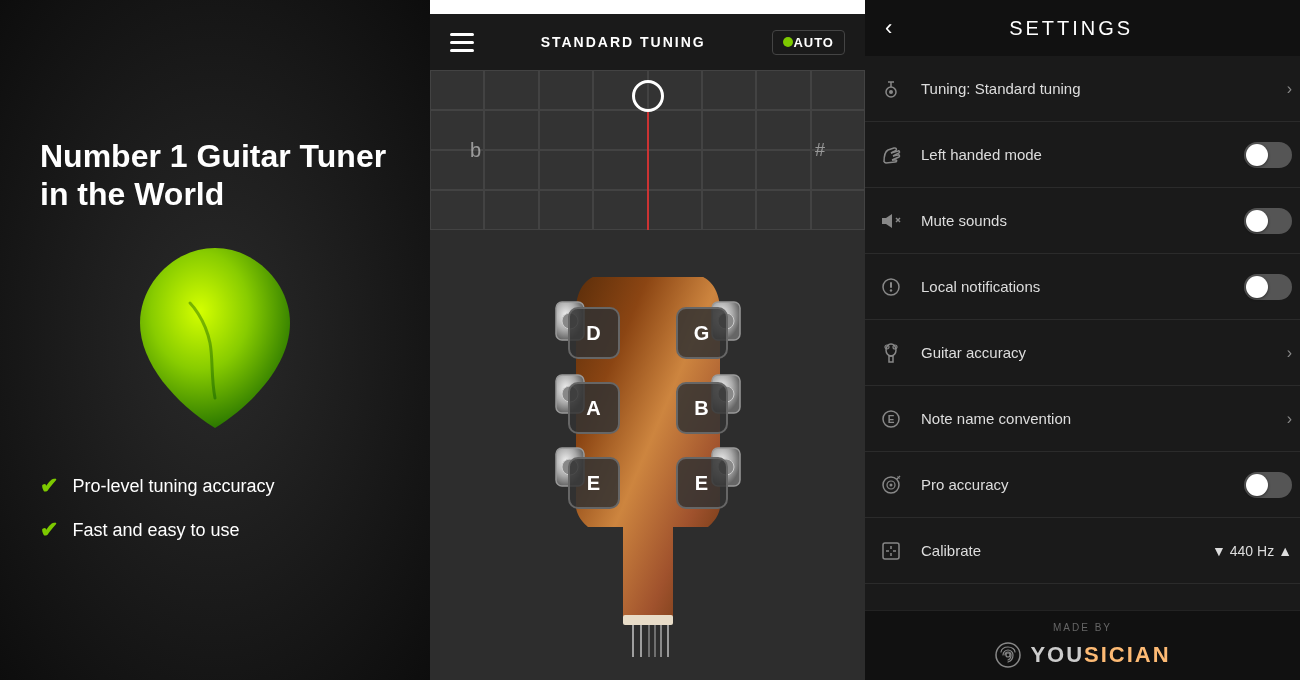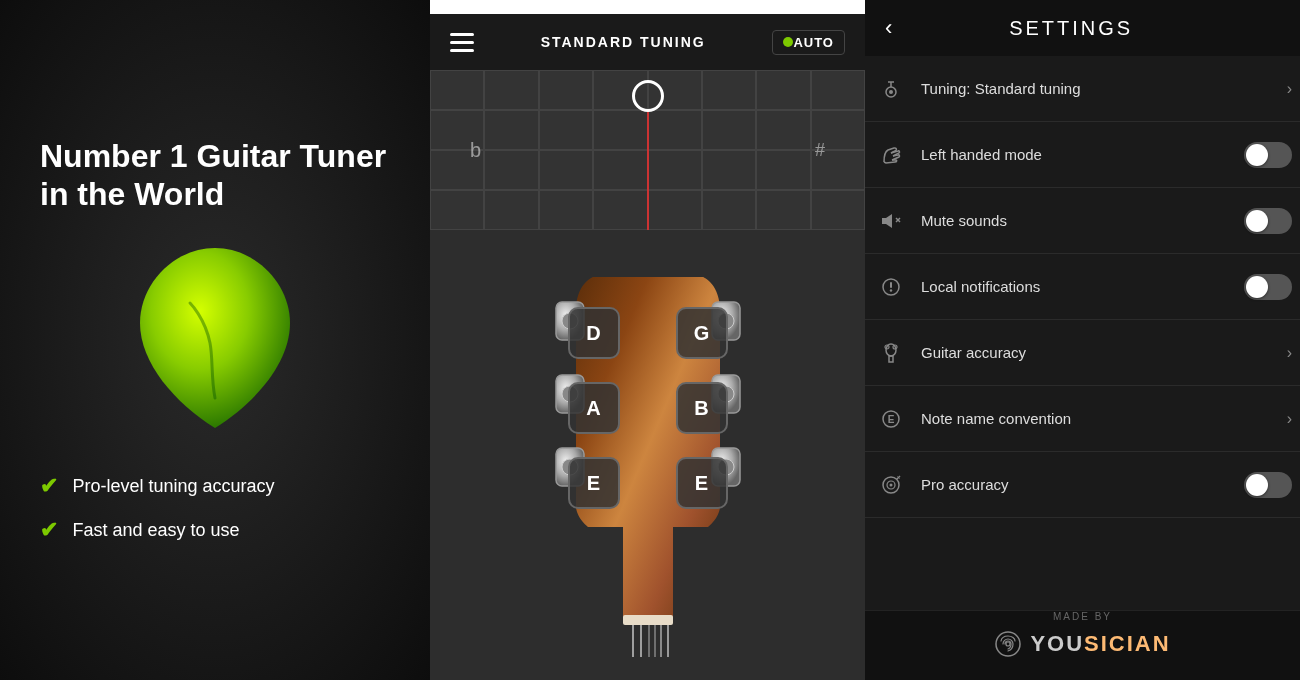--- a/index.html
+++ b/index.html
@@ -308,20 +308,21 @@
       font-size: 14px;
     }
 
     
     .yousician-footer {
       height: 70px;
       background: #111;
       display: flex;
       flex-direction: column;
       align-items: center;
+      justify-content: center;
       gap: 8px;
       border-top: 1px solid rgba(255,255,255,0.08);
       flex-shrink: 0;
     }
     .made-by {
       color: #666;
       font-size: 10px;
       letter-spacing: 2px;
     }
     .yousician-brand {
@@ -605,20 +606,37 @@
           <line x1="17" y1="5" x2="20" y2="2" stroke="#888" stroke-width="1.5"></line>
           <line x1="17" y1="2" x2="20" y2="5" stroke="#888" stroke-width="1" opacity="0.5"></line>
         </svg>
       </div>
       <span class="setting-label">Pro accuracy</span>
       <div class="toggle">
         <div class="toggle-knob"></div>
       </div>
     </div>
 
+    <div class="settings-item">
+      <div class="setting-icon">
+        <svg width="22" height="22" viewBox="0 0 22 22" fill="none">
+          <rect x="3" y="3" width="16" height="16" stroke="#888" stroke-width="1.5" rx="2" fill="none"></rect>
+          <line x1="11" y1="6" x2="11" y2="9" stroke="#888" stroke-width="1.5"></line>
+          <line x1="11" y1="13" x2="11" y2="16" stroke="#888" stroke-width="1.5"></line>
+          <line x1="6" y1="11" x2="9" y2="11" stroke="#888" stroke-width="1.5"></line>
+          <line x1="13" y1="11" x2="16" y2="11" stroke="#888" stroke-width="1.5"></line>
+        </svg>
+      </div>
+      <span class="setting-label">Calibrate</span>
+      <div class="calibrate-value">
+        <span>▼</span>
+        <span>440 Hz</span>
+        <span>▲</span>
+      </div>
+    </div>
   </div>
 
   <div class="yousician-footer">
     <span class="made-by">MADE BY</span>
     <div class="yousician-brand">
       <svg class="fingerprint-icon" viewBox="0 0 28 28" fill="none" xmlns="http://www.w3.org/2000/svg">
         <circle cx="14" cy="14" r="12" stroke="#888" stroke-width="1.5" fill="none"></circle>
         <path d="M9 14 C9 11, 11.5 9, 14 9 C16.5 9, 19 11, 19 14 C19 17, 17 20, 14 21" stroke="#888" stroke-width="1.2" fill="none" stroke-linecap="round"></path>
         <path d="M11 14 C11 12, 12.3 11, 14 11 C15.7 11, 17 12, 17 14 C17 16.5, 15.5 18.5, 14 19" stroke="#888" stroke-width="1.2" fill="none" stroke-linecap="round"></path>
         <circle cx="14" cy="14" r="2" stroke="#888" stroke-width="1.2" fill="none"></circle>

